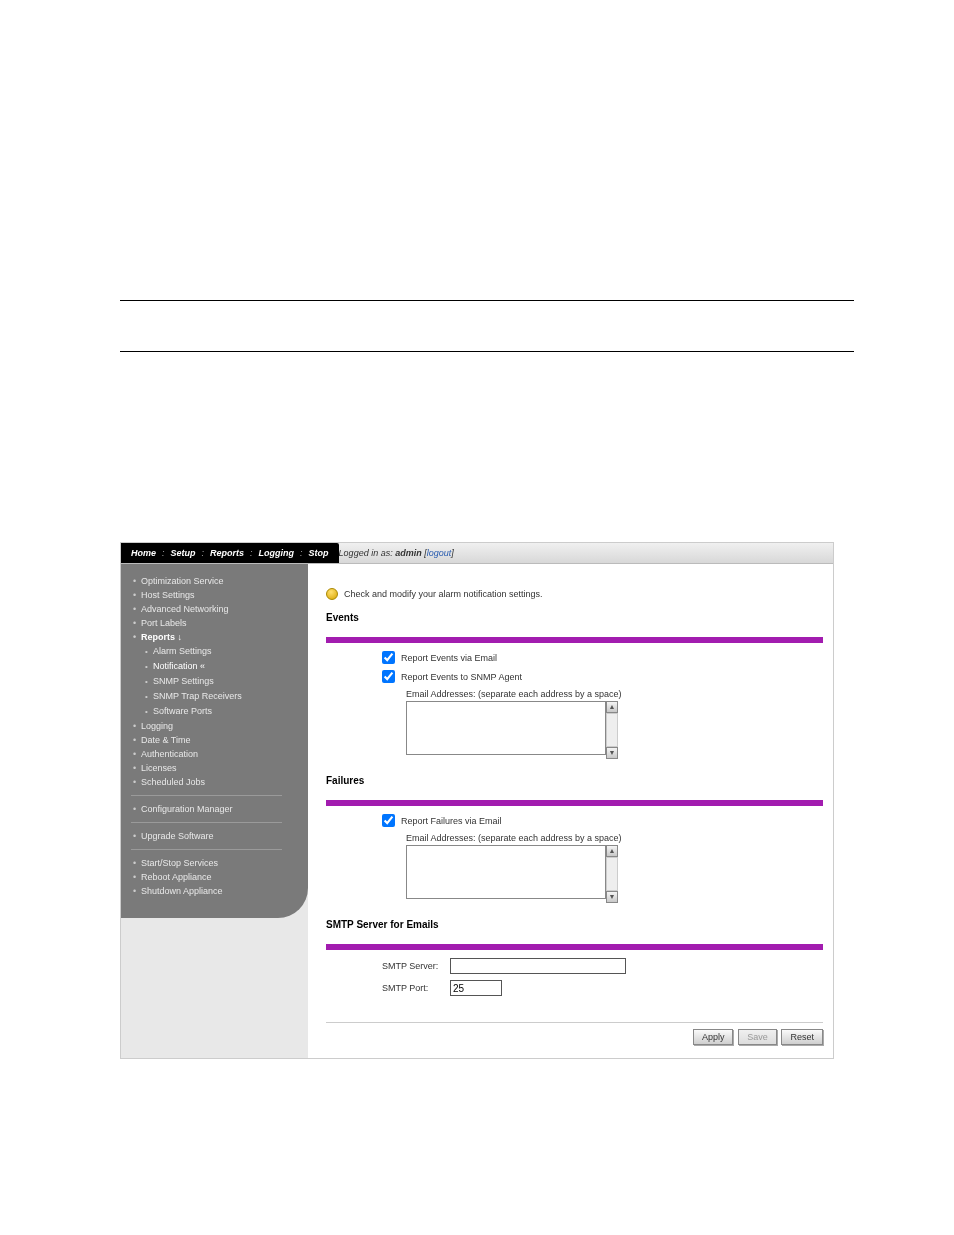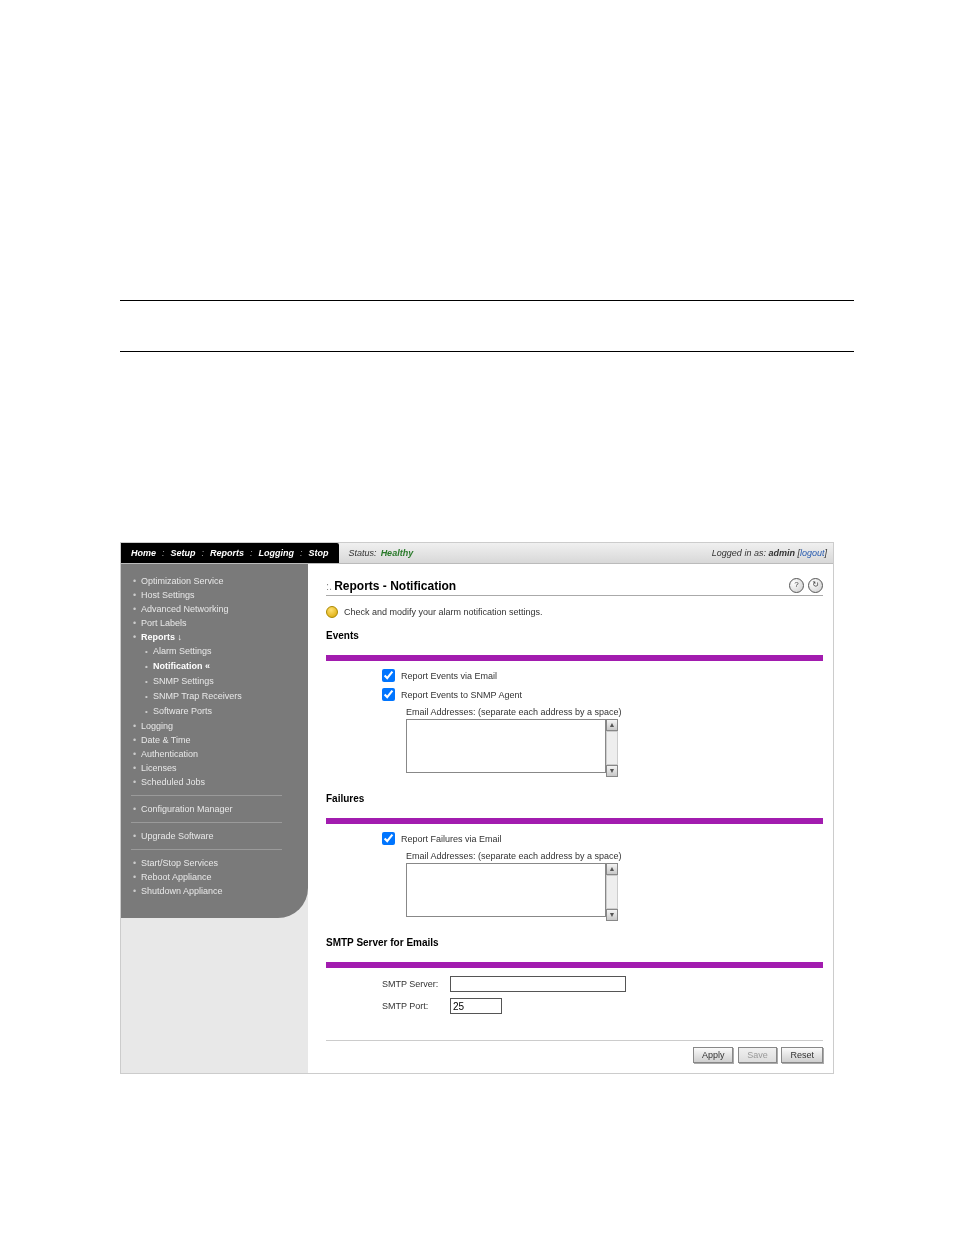--- a/index.html
+++ b/index.html
@@ -71,21 +71,21 @@
     padding: 10px 24px 20px 8px;
     font-size: 9px;
     line-height: 14px;
     border-bottom-right-radius: 30px;
     position: relative;
   }
   .sidebar .item { padding: 0 0 0 4px; cursor: pointer; white-space: nowrap;}
   .sidebar .bullet { color: #ccc; margin-right: 3px; display:inline-block; width:5px;}
   .sidebar .sub .item { padding-left: 16px; }
   .sidebar .sub .bullet { font-size: 8px;}
-  .sidebar .item.active { color: #fff; font-weight: bold; }
+  .sidebar .item.active { color: #fff; font-weight: normal; }
   .sidebar .item.cat { color: #fff; font-weight: bold; }
   .sidebar .hr { border-top: 1px solid #9a9a9a; margin: 6px 2px; }
   .main {
     flex: 1;
     background: #fff;
     padding: 14px 10px 10px 18px;
     font-size: 10px;
     color: #333;
     min-height: 470px;
   }
@@ -179,24 +179,20 @@
       <div class="topnav">
         <span>Home</span>
         <span class="sep">:</span>
         <span>Setup</span>
         <span class="sep">:</span>
         <span>Reports</span>
         <span class="sep">:</span>
         <span>Logging</span>
         <span class="sep">:</span>
         <span>Stop</span>
-      </div>
-      <div class="status">
-        <span class="lbl">Status:</span>
-        <span class="healthy">Healthy</span>
       </div>
       <div class="login">
         <span>Logged in as:</span>&nbsp;
         <span class="admin">admin</span>&nbsp;
         <span>[ </span>
         <a href="#">logout</a>
         <span> ]</span>
       </div>
     </div>
 
@@ -223,29 +219,20 @@
         <div class="item"><span class="bullet">•</span><span>Configuration Manager</span></div>
         <div class="hr"></div>
         <div class="item"><span class="bullet">•</span><span>Upgrade Software</span></div>
         <div class="hr"></div>
         <div class="item"><span class="bullet">•</span><span>Start/Stop Services</span></div>
         <div class="item"><span class="bullet">•</span><span>Reboot Appliance</span></div>
         <div class="item"><span class="bullet">•</span><span>Shutdown Appliance</span></div>
       </div>
 
       <div class="main">
-        <div class="pgtitle-row">
-          <div class="pgtitle">
-            <span class="pre">:.</span><span>Reports - Notification</span>
-          </div>
-          <div class="icons">
-            <div class="icon-circ">?</div>
-            <div class="icon-circ">↻</div>
-          </div>
-        </div>
 
         <div class="hint">
           <div class="bulb"></div>
           <span>Check and modify your alarm notification settings.</span>
         </div>
 
         <div class="section-hdr">Events</div>
         <div class="section-body">
           <div class="cbrow">
             <input type="checkbox" checked="" style="">

